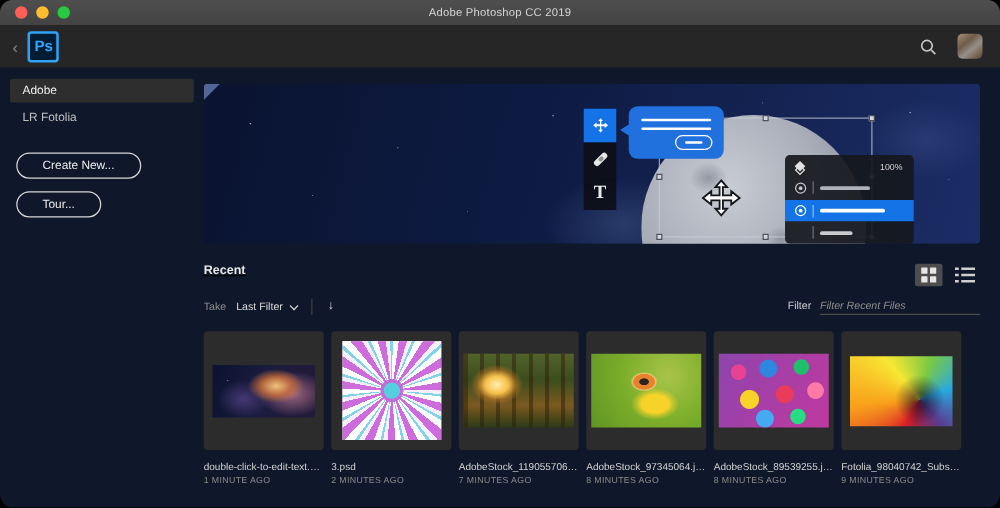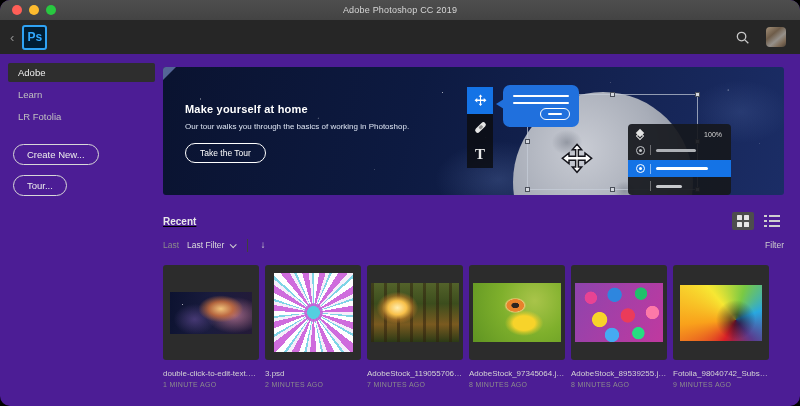--- a/index.html
+++ b/index.html
@@ -1,17 +1,17 @@
 <!DOCTYPE html>
 <html><head>
 <meta charset="utf-8">
 <style>
   * { margin:0; padding:0; box-sizing:border-box; }
   html,body { background:#000; font-family:"Liberation Sans", sans-serif; }
-  .window { position:relative; width:800px; height:406px; background:#4c1d95; border-radius:10px; overflow:hidden; }
+  .window { position:relative; width:800px; height:406px; background:#0f172a; border-radius:10px; overflow:hidden; }
 
   
   .titlebar { position:relative; height:20px; background:linear-gradient(#4e4e4e,#434343); display:flex; align-items:center; justify-content:center; }
   .traffic { position:absolute; left:12px; top:5px; display:flex; gap:7px; }
   .light { width:10px; height:10px; border-radius:50%; }
   .light.red { background:#ff5f57; } .light.yellow { background:#febc2e; } .light.green { background:#28c840; }
   .win-title { font-size:9px; color:#d6d6d6; letter-spacing:.2px; }
 
   
   .appbar { height:34px; background:#262626; display:flex; align-items:center; padding:0 14px 0 10px; }
@@ -20,21 +20,21 @@
   .appbar-right { margin-left:auto; display:flex; align-items:center; gap:16px; }
   .avatar { width:20px; height:20px; border-radius:4px; background:linear-gradient(140deg,#a4917a 0%,#6e5c49 35%,#95908a 60%,#7d6a56 80%,#4e4236 100%); }
 
   
   .main { display:flex; height:352px; }
   .sidebar { width:163px; padding-top:9px; flex-shrink:0; }
   .nav-item { margin:0 8px; padding:4px 10px; font-size:9.5px; color:#c0c0c0; border-radius:2px; height:19px; display:flex; align-items:center; }
   .nav-item.active { background:#2e2e2e; color:#f0f0f0; }
   .nav-item + .nav-item { margin-top:3px; }
   .side-buttons { margin:18px 0 0 13px; }
-  .pill-btn { display:block; width:fit-content; padding:4px 13px; border:1px solid #d8d8d8; border-radius:12px; background:transparent; color:#ededed; font-size:9.5px; font-family:inherit; margin-bottom:10px; cursor:pointer; }
+  .pill-btn { display:block; width:fit-content; padding:4px 20px; border:1px solid #d8d8d8; border-radius:12px; background:transparent; color:#ededed; font-size:9.5px; font-family:inherit; margin-bottom:10px; cursor:pointer; }
 
   .content { flex:1; padding-right:16px; min-width:0; }
 
   
   .banner { position:relative; margin-top:13px; height:128px; border-radius:3px; overflow:hidden;
     background:
       radial-gradient(1.5px 1.5px at 6% 25%, rgba(255,255,255,.9), transparent 60%),
       radial-gradient(1px 1px at 14% 70%, rgba(255,255,255,.6), transparent 60%),
       radial-gradient(1.5px 1.5px at 25% 40%, rgba(255,255,255,.5), transparent 60%),
       radial-gradient(1px 1px at 34% 80%, rgba(255,255,255,.55), transparent 60%),
@@ -90,21 +90,21 @@
   .dia.fill { background:#e3e3e3; }
   .dia.line { border:1px solid #e3e3e3; margin-top:-3px; }
   .lp-row { display:flex; align-items:center; height:14px; padding:0 8px; margin-top:2px; }
   .lp-row.blue { background:#1473e6; height:17px; margin-top:3px; }
   .lp-div { width:1px; height:10px; background:rgba(200,200,200,.45); margin:0 5px; }
   .lp-bar { height:3px; border-radius:1.5px; }
   .eye { width:9px; height:9px; border:1.2px solid currentColor; border-radius:50%; position:relative; flex-shrink:0; }
   .eye::after { content:""; position:absolute; left:50%; top:50%; width:3px; height:3px; margin:-1.5px 0 0 -1.5px; background:currentColor; border-radius:50%; }
 
   
-  .recent-head { display:flex; align-items:center; justify-content:space-between; margin-top:16px; height:20px;text-decoration:underline; }
+  .recent-head { display:flex; align-items:flex-start; justify-content:space-between; margin-top:16px; height:20px;text-decoration:underline; }
   .recent-title { color:#e9e9e9; font-size:10px; font-weight:bold; }
   .view-toggles { display:flex; align-items:center; gap:10px; }
   .grid-btn { width:22px; height:18px; background:#4d4d4d; border-radius:2px; display:flex; align-items:center; justify-content:center; cursor:pointer; }
   .grid-ico { display:grid; grid-template-columns:5px 5px; grid-gap:1.5px; }
   .grid-ico i { display:block; width:5px; height:5px; background:#e6e6e6; border-radius:.5px; }
   .list-btn { width:20px; height:18px; display:flex; flex-direction:column; justify-content:center; gap:2.5px; cursor:pointer; }
   .list-row { display:flex; align-items:center; gap:2px; }
   .list-row i { display:block; width:2.5px; height:2.5px; background:#cfcfcf; }
   .list-row b { display:block; width:11px; height:2px; background:#cfcfcf; }
 
@@ -186,23 +186,20 @@
     </div>
   </div>
 
   <div class="main">
 
     <div class="sidebar">
       <div class="nav-item active">
           <span>Adobe</span>
         </div>
       <div class="nav-item">
-          <span>Learn</span>
-        </div>
-      <div class="nav-item">
           <span>LR Fotolia</span>
         </div>
       <div class="side-buttons">
         <button class="pill-btn">Create New...</button>
         <button class="pill-btn">Tour...</button>
       </div>
     </div>
 
     <div class="content">
 
@@ -266,25 +263,20 @@
             <span class="lp-div" style="background:rgba(255,255,255,.5);"></span>
             <span class="lp-bar" style="width:52px; background:#ffffff;"></span>
           </div>
           <div class="lp-row" style="color:#c5c8cc;">
             <span style="width:9px;"></span>
             <span class="lp-div"></span>
             <span class="lp-bar" style="width:26px; background:#c8cacd;"></span>
           </div>
         </div>
 
-        <div class="hero-text">
-          <div class="hero-title">Make yourself at home</div>
-          <div class="hero-sub">Our tour walks you through the basics of working in Photoshop.</div>
-          <button class="hero-cta">Take the Tour</button>
-        </div>
       </div>
 
       <div class="recent-head">
         <span class="recent-title">Recent</span>
         <div class="view-toggles">
           <span class="grid-btn">
               <span class="grid-ico">
                 <i></i>
                 <i></i>
                 <i></i>
@@ -303,30 +295,31 @@
             <span class="list-row">
                 <i></i>
                 <b></b>
               </span>
           </span>
         </div>
       </div>
 
       <div class="controls-row">
         <div class="sort-group">
-          <span class="sort-label">Last</span>
+          <span class="sort-label">Take</span>
           <span class="sort-value">
             <span>Last Filter</span>
             <span class="chev"></span>
           </span>
           <span class="vdiv"></span>
           <span class="sort-dir">↓</span>
         </div>
         <div class="filter-group">
           <span class="filter-label">Filter</span>
+          <input class="filter-input" type="text" placeholder="Filter Recent Files" style="">
         </div>
       </div>
 
       <div class="cards-row">
         <div class="card-col">
           <div class="card">
               <div class="t1"></div>
             </div>
           <div class="file-name">double-click-to-edit-text.png</div>
           <div class="file-time">1 MINUTE AGO</div>

